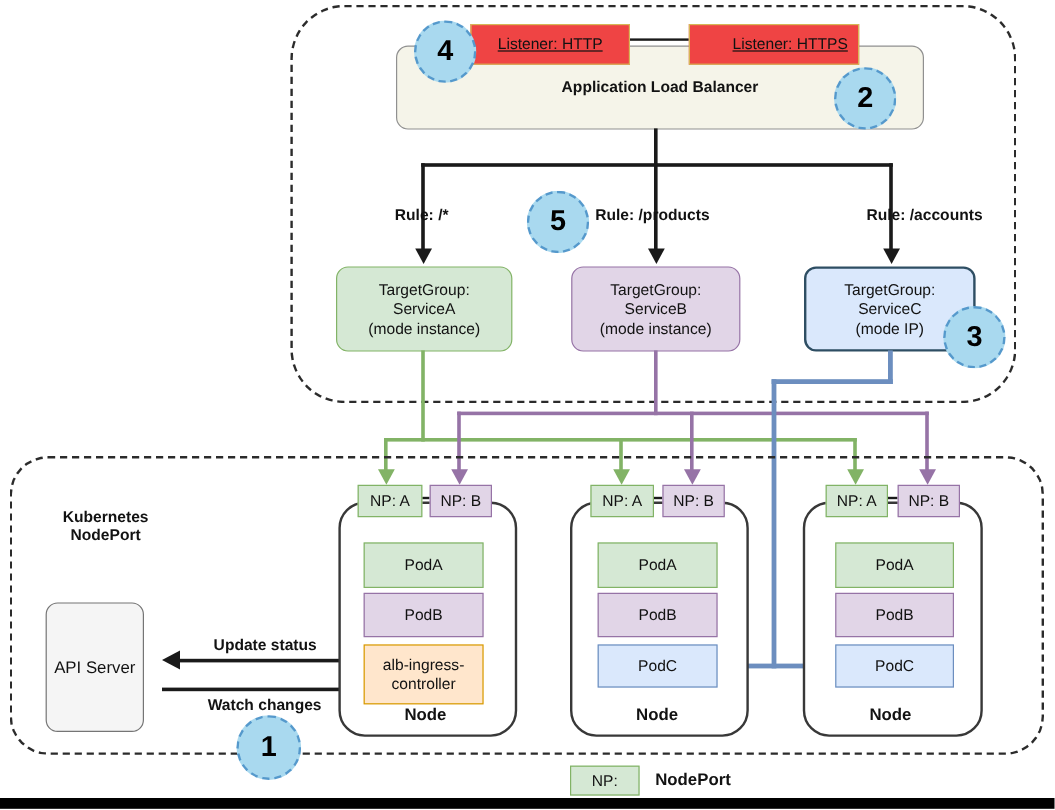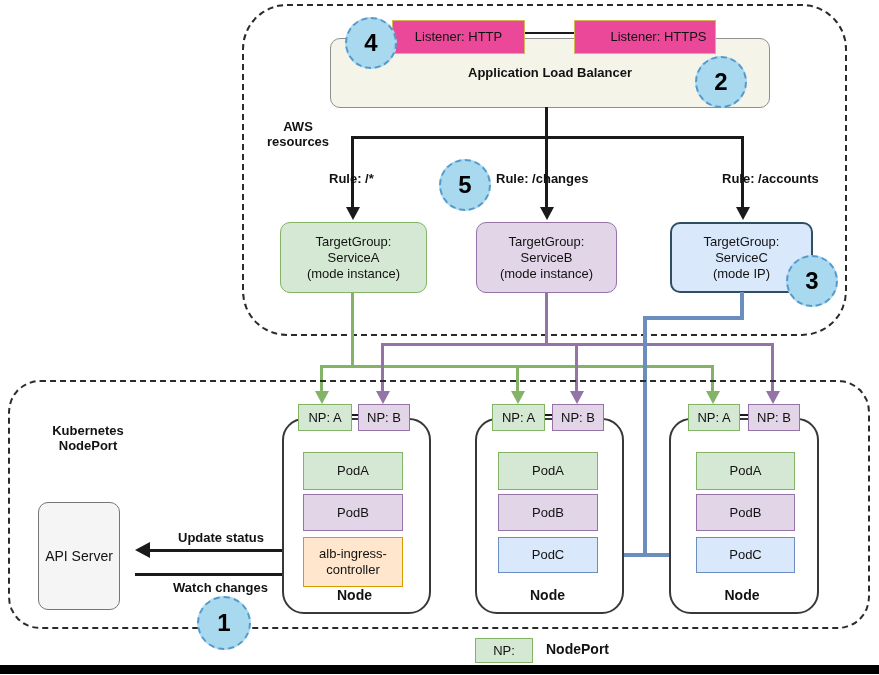--- a/index.html
+++ b/index.html
@@ -5,21 +5,21 @@
   html,body{margin:0;padding:0;background:#fff;}
   #canvas{position:relative;width:879px;height:675px;background:#fff;overflow:hidden;
           font-family:"Liberation Sans","DejaVu Sans",sans-serif;color:#111;}
   .abs{position:absolute;box-sizing:border-box;}
   .box{position:absolute;box-sizing:border-box;display:flex;align-items:center;justify-content:center;
        text-align:center;font-size:13px;line-height:16px;color:#121212;}
   .rounded{border-radius:10px;}
   .green{background:#d5e8d4;border:1.5px solid #82b366;}
   .purple{background:#e1d5e7;border:1.5px solid #9673a6;}
   .blue{background:#dae8fc;border:1.5px solid #6c8ebf;}
-  .yellow{background:#ec4899;border:1.5px solid #d6b656;}
+  .yellow{background:#ef4444;border:1.5px solid #d6b656;text-decoration:underline;}
   .orange{background:#ffe6cc;border:1.5px solid #d79b00;text-align:center;}
   .dashed-container{position:absolute;border:2px dashed #2b2b2b;background:transparent;}
   .lbl{position:absolute;font-size:13px;line-height:15px;color:#121212;font-weight:bold;}
   .bold{font-weight:bold;}
   .center{text-align:center;}
   .line{position:absolute;background:#1a1a1a;}
   .gline{position:absolute;background:#82b366;}
   .pline{position:absolute;background:#9673a6;}
   .bline{position:absolute;background:#6c8ebf;}
   .tri{position:absolute;width:0;height:0;}
@@ -35,40 +35,39 @@
          font-size:24px;font-weight:bold;color:#000;}
   .node{position:absolute;background:#fff;border:2px solid #383838;border-radius:22px;}
   .npbox{position:absolute;height:25px;display:flex;align-items:center;justify-content:center;font-size:13px;}
 </style>
 </head>
 <body>
 
 <div id="canvas">
 
   <div class="dashed-container" style="left:242px;top:4px;width:601px;height:328px;border-radius:45px;"></div>
-  <div class="lbl bold center" style="left:254px;top:119px;width:88px;">AWS resources</div>
 
   <div class="box rounded" style="left:330px;top:38px;width:440px;height:70px;background:#f5f4e9;border:1.5px solid #909090;"></div>
   <div class="lbl center" style="left:430px;top:65px;width:240px;">Application Load Balancer</div>
 
   <div class="line" style="left:525px;top:32px;width:49px;height:2px;"></div>
 
   <div class="box yellow" style="left:392px;top:20px;width:133px;height:34px;">Listener: HTTP</div>
   <div class="box yellow" style="left:574px;top:20px;width:142px;height:34px;padding-left:27px;">Listener: HTTPS</div>
 
   <div class="line" style="left:545px;top:107px;width:3px;height:101px;"></div>
   <div class="line" style="left:351px;top:136px;width:393px;height:3px;"></div>
   <div class="line" style="left:351px;top:136px;width:3px;height:72px;"></div>
   <div class="line" style="left:741px;top:136px;width:3px;height:72px;"></div>
   <div class="tri tri-down-black" style="left:346px;top:207px;"></div>
   <div class="tri tri-down-black" style="left:540px;top:207px;"></div>
   <div class="tri tri-down-black" style="left:736px;top:207px;"></div>
 
   <div class="lbl bold" style="left:329px;top:171px;">Rule: /*</div>
-  <div class="lbl bold" style="left:496px;top:171px;">Rule: /changes</div>
+  <div class="lbl bold" style="left:496px;top:171px;">Rule: /products</div>
   <div class="lbl bold" style="left:722px;top:171px;">Rule: /accounts</div>
 
   <div class="box green rounded" style="left:280px;top:222px;width:147px;height:71px;flex-direction:column;">
     <span>TargetGroup:</span>
     <span>ServiceA</span>
     <span>(mode instance)</span>
   </div>
   <div class="box purple rounded" style="left:476px;top:222px;width:141px;height:71px;flex-direction:column;">
     <span>TargetGroup:</span>
     <span>ServiceB</span>

